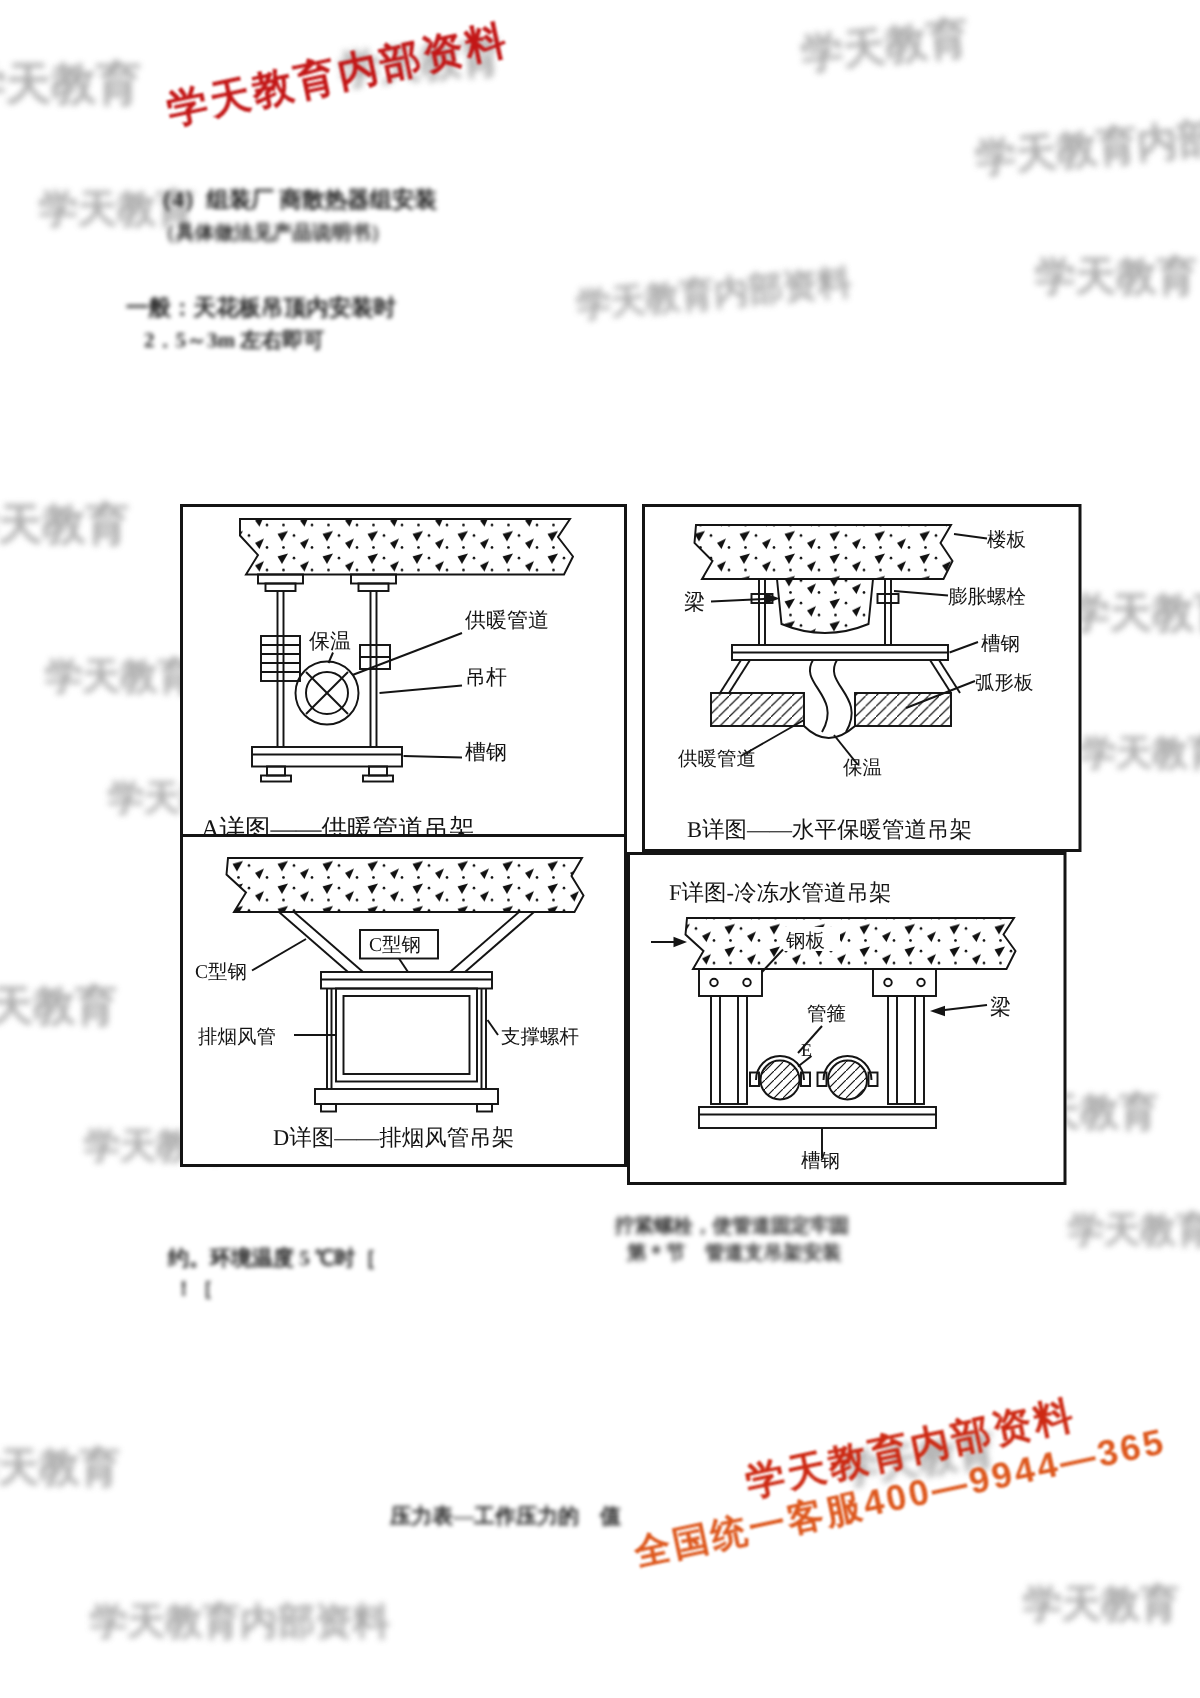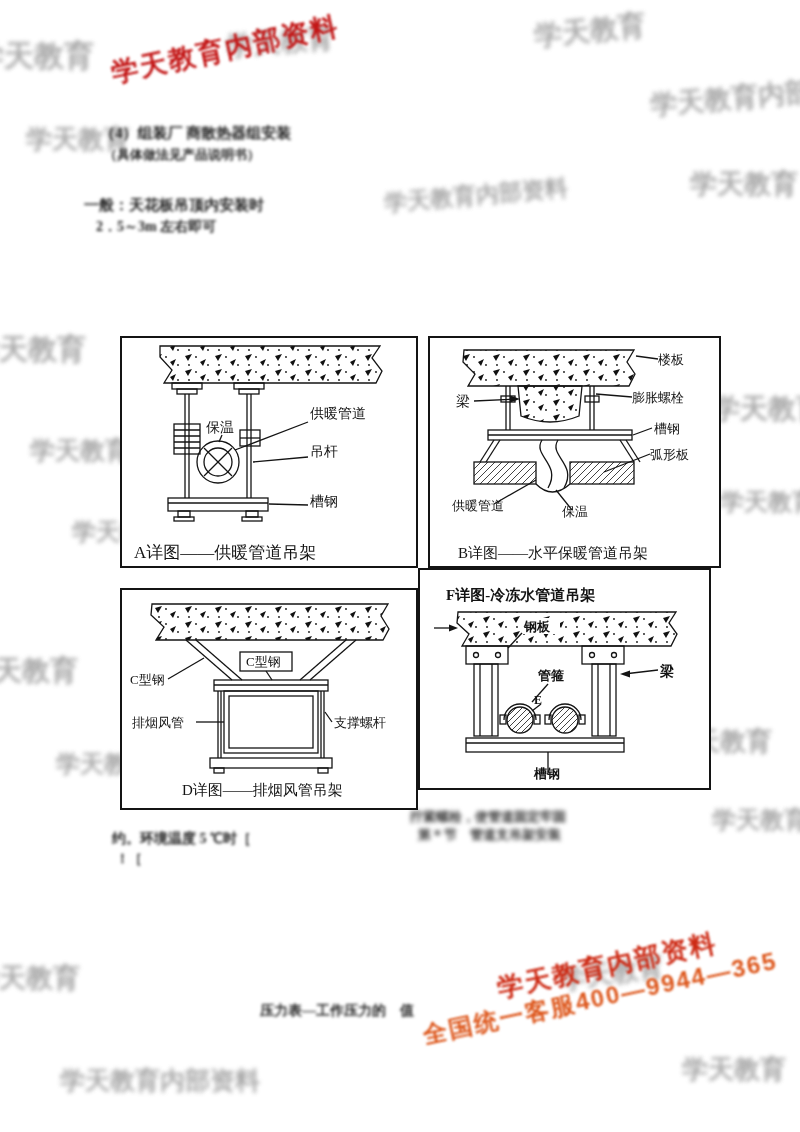--- a/index.html
+++ b/index.html
@@ -48,22 +48,22 @@
   .t3a{left:410px;top:808px;font-size:13px;color:#333;filter:blur(1.9px);}
   .t3b{left:418px;top:826px;font-size:13px;color:#333;filter:blur(1.9px);}
   .t4a{left:112px;top:830px;font-size:14px;}
   .t4b{left:116px;top:850px;font-size:13px;}
   .t5{left:260px;top:1002px;font-size:14px;}
 
   
   .panel{position:absolute;border:2px solid #141414;background:#fff;box-sizing:border-box;}
   .panel-a{left:120px;top:336px;width:298px;height:232px;}
   .panel-b{left:428px;top:336px;width:293px;height:232px;}
-  .panel-d{left:120px;top:588px;width:298px;height:222px;}
-  .panel-f{left:418px;top:568px;width:293px;height:222px;font-weight:bold;}
+  .panel-d{left:120px;top:556px;width:298px;height:222px;}
+  .panel-f{left:418px;top:568px;width:293px;height:222px;}
   .panel svg{display:block;}
   .panel svg text{font-family:"Liberation Serif",serif;fill:#141414;}
 </style>
 </head>
 <body>
 
 <div class="page">
 
   <div class="wg g1">学天教育</div>
   <div class="wg g2">学天教育</div>

